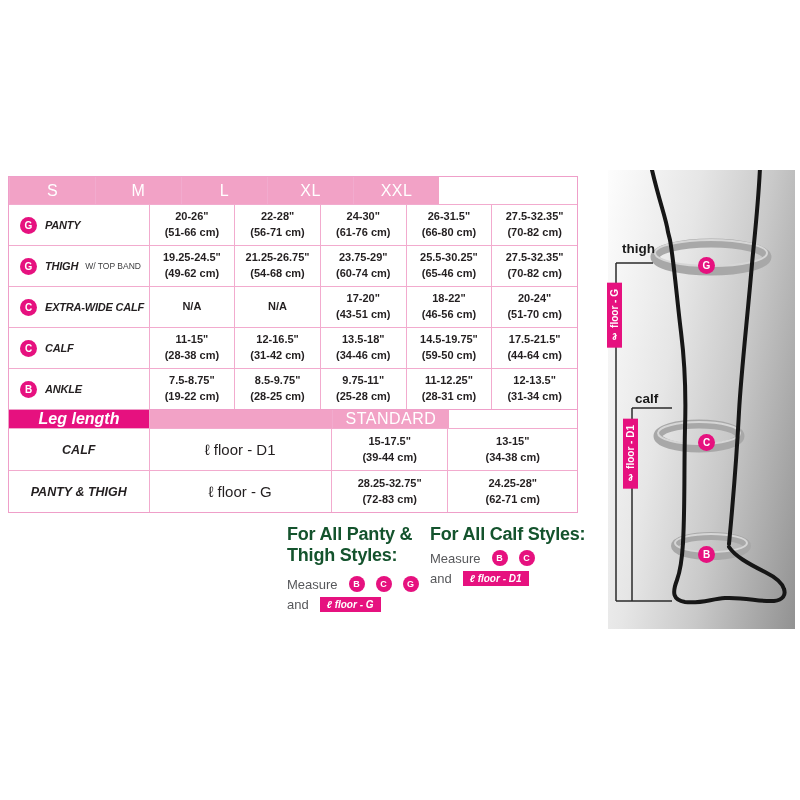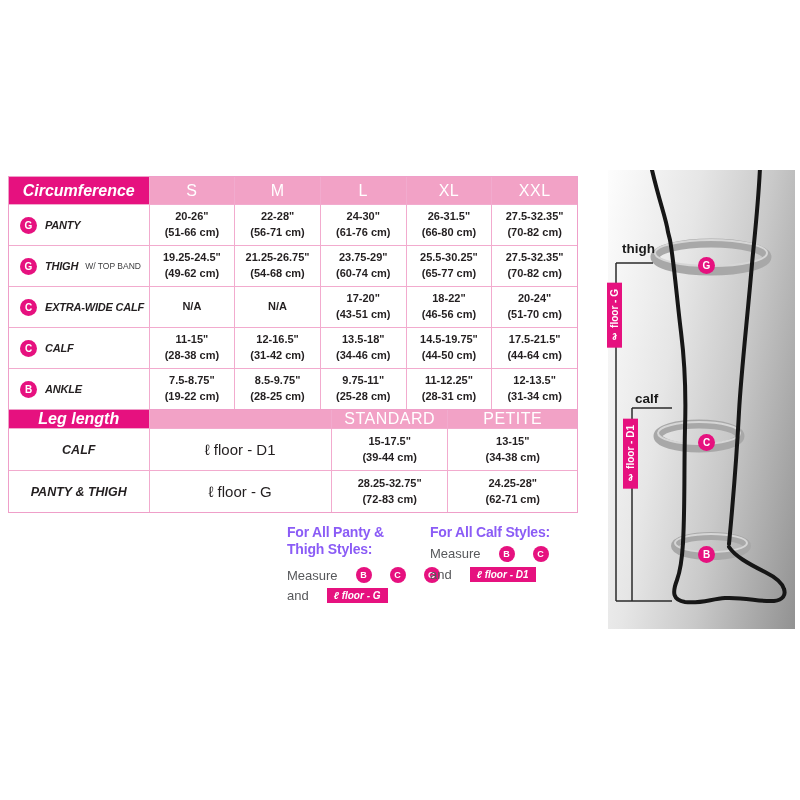--- a/index.html
+++ b/index.html
@@ -33,23 +33,23 @@
            font-size:10px; font-weight:bold; display:inline-flex; align-items:center;
            justify-content:center; margin-right:8px; flex:0 0 17px; }
   .rl { font-weight:bold; font-style:italic; font-size:11px; letter-spacing:-0.2px; white-space:nowrap; }
   .rl-sub { font-size:8.5px; color:#3c3c3e; margin-left:7px; white-space:nowrap; }
   .val span { display:block; font-weight:bold; font-size:11px; line-height:1.45; }
   .leglabel { font-weight:bold; font-style:italic; font-size:12.5px; }
   .formula { font-size:15px; }
 
   
   .note { position:absolute; }
-  .note h3 { color:#8b5cf6; font-size:14px; line-height:1.18; font-weight:600;
+  .note h3 { color:#14532d; font-size:18px; line-height:1.18; font-weight:600;
              white-space:pre-line; letter-spacing:-0.2px; }
-  .mrow { display:flex; align-items:center; gap:18px; margin-top:5px; }
+  .mrow { display:flex; align-items:center; gap:11px; margin-top:5px; }
   .mtxt { color:#57585b; font-size:13px; }
   .nbadge { width:16px; height:16px; border-radius:50%; background:#e6117f; color:#fff;
             font-size:9px; font-weight:bold; display:inline-flex; align-items:center;
             justify-content:center; }
   .chip { background:#e6117f; color:#fff; font-size:10px; font-weight:bold; font-style:italic;
           padding:2px 7px; display:inline-block; }
   .note-panty { left:287px; top:524px; width:155px; }
   .note-calf  { left:430px; top:524px; width:165px; }
 
   
@@ -71,21 +71,20 @@
   .dbadge.c { left:90px; top:264px; }
   .dbadge.b { left:90px; top:376px; }
 </style>
 </head>
 <body>
 
 <div class="page">
 
   <section class="tbl t1">
     <div class="trow hrow">
-      <div class="cell c0 hmag">Circumference</div>
       <div class="cell cs hpink">S</div>
       <div class="cell cs hpink">M</div>
       <div class="cell cs hpink">L</div>
       <div class="cell cs hpink">XL</div>
       <div class="cell cs hpink">XXL</div>
     </div>
 
     <div class="trow">
       <div class="cell c0 rowlabel">
         <span class="badge">G</span>
@@ -126,21 +125,21 @@
       <div class="cell cs val">
           <span>21.25-26.75"</span>
           <span>(54-68 cm)</span>
         </div>
       <div class="cell cs val">
           <span>23.75-29"</span>
           <span>(60-74 cm)</span>
         </div>
       <div class="cell cs val">
           <span>25.5-30.25"</span>
-          <span>(65-77 cm)</span>
+          <span>(65-46 cm)</span>
         </div>
       <div class="cell cs val">
           <span>27.5-32.35"</span>
           <span>(70-82 cm)</span>
         </div>
     </div>
 
     <div class="trow">
       <div class="cell c0 rowlabel">
         <span class="badge">C</span>
@@ -180,21 +179,21 @@
       <div class="cell cs val">
           <span>12-16.5"</span>
           <span>(31-42 cm)</span>
         </div>
       <div class="cell cs val">
           <span>13.5-18"</span>
           <span>(34-46 cm)</span>
         </div>
       <div class="cell cs val">
           <span>14.5-19.75"</span>
-          <span>(44-50 cm)</span>
+          <span>(59-50 cm)</span>
         </div>
       <div class="cell cs val">
           <span>17.5-21.5"</span>
           <span>(44-64 cm)</span>
         </div>
     </div>
 
     <div class="trow">
       <div class="cell c0 rowlabel">
         <span class="badge">B</span>
@@ -221,21 +220,20 @@
           <span>(31-34 cm)</span>
         </div>
     </div>
   </section>
 
   <section class="tbl t2">
     <div class="trow hrow">
       <div class="cell c0 hmag">Leg length</div>
       <div class="cell cf hpink"></div>
       <div class="cell cstd hpink">STANDARD</div>
-      <div class="cell cpet hpink">PETITE</div>
     </div>
     <div class="trow">
       <div class="cell c0 leglabel">CALF</div>
       <div class="cell cf formula">ℓ floor - D1</div>
       <div class="cell cstd val">
           <span>15-17.5"</span>
           <span>(39-44 cm)</span>
         </div>
       <div class="cell cpet val">
           <span>13-15"</span>

